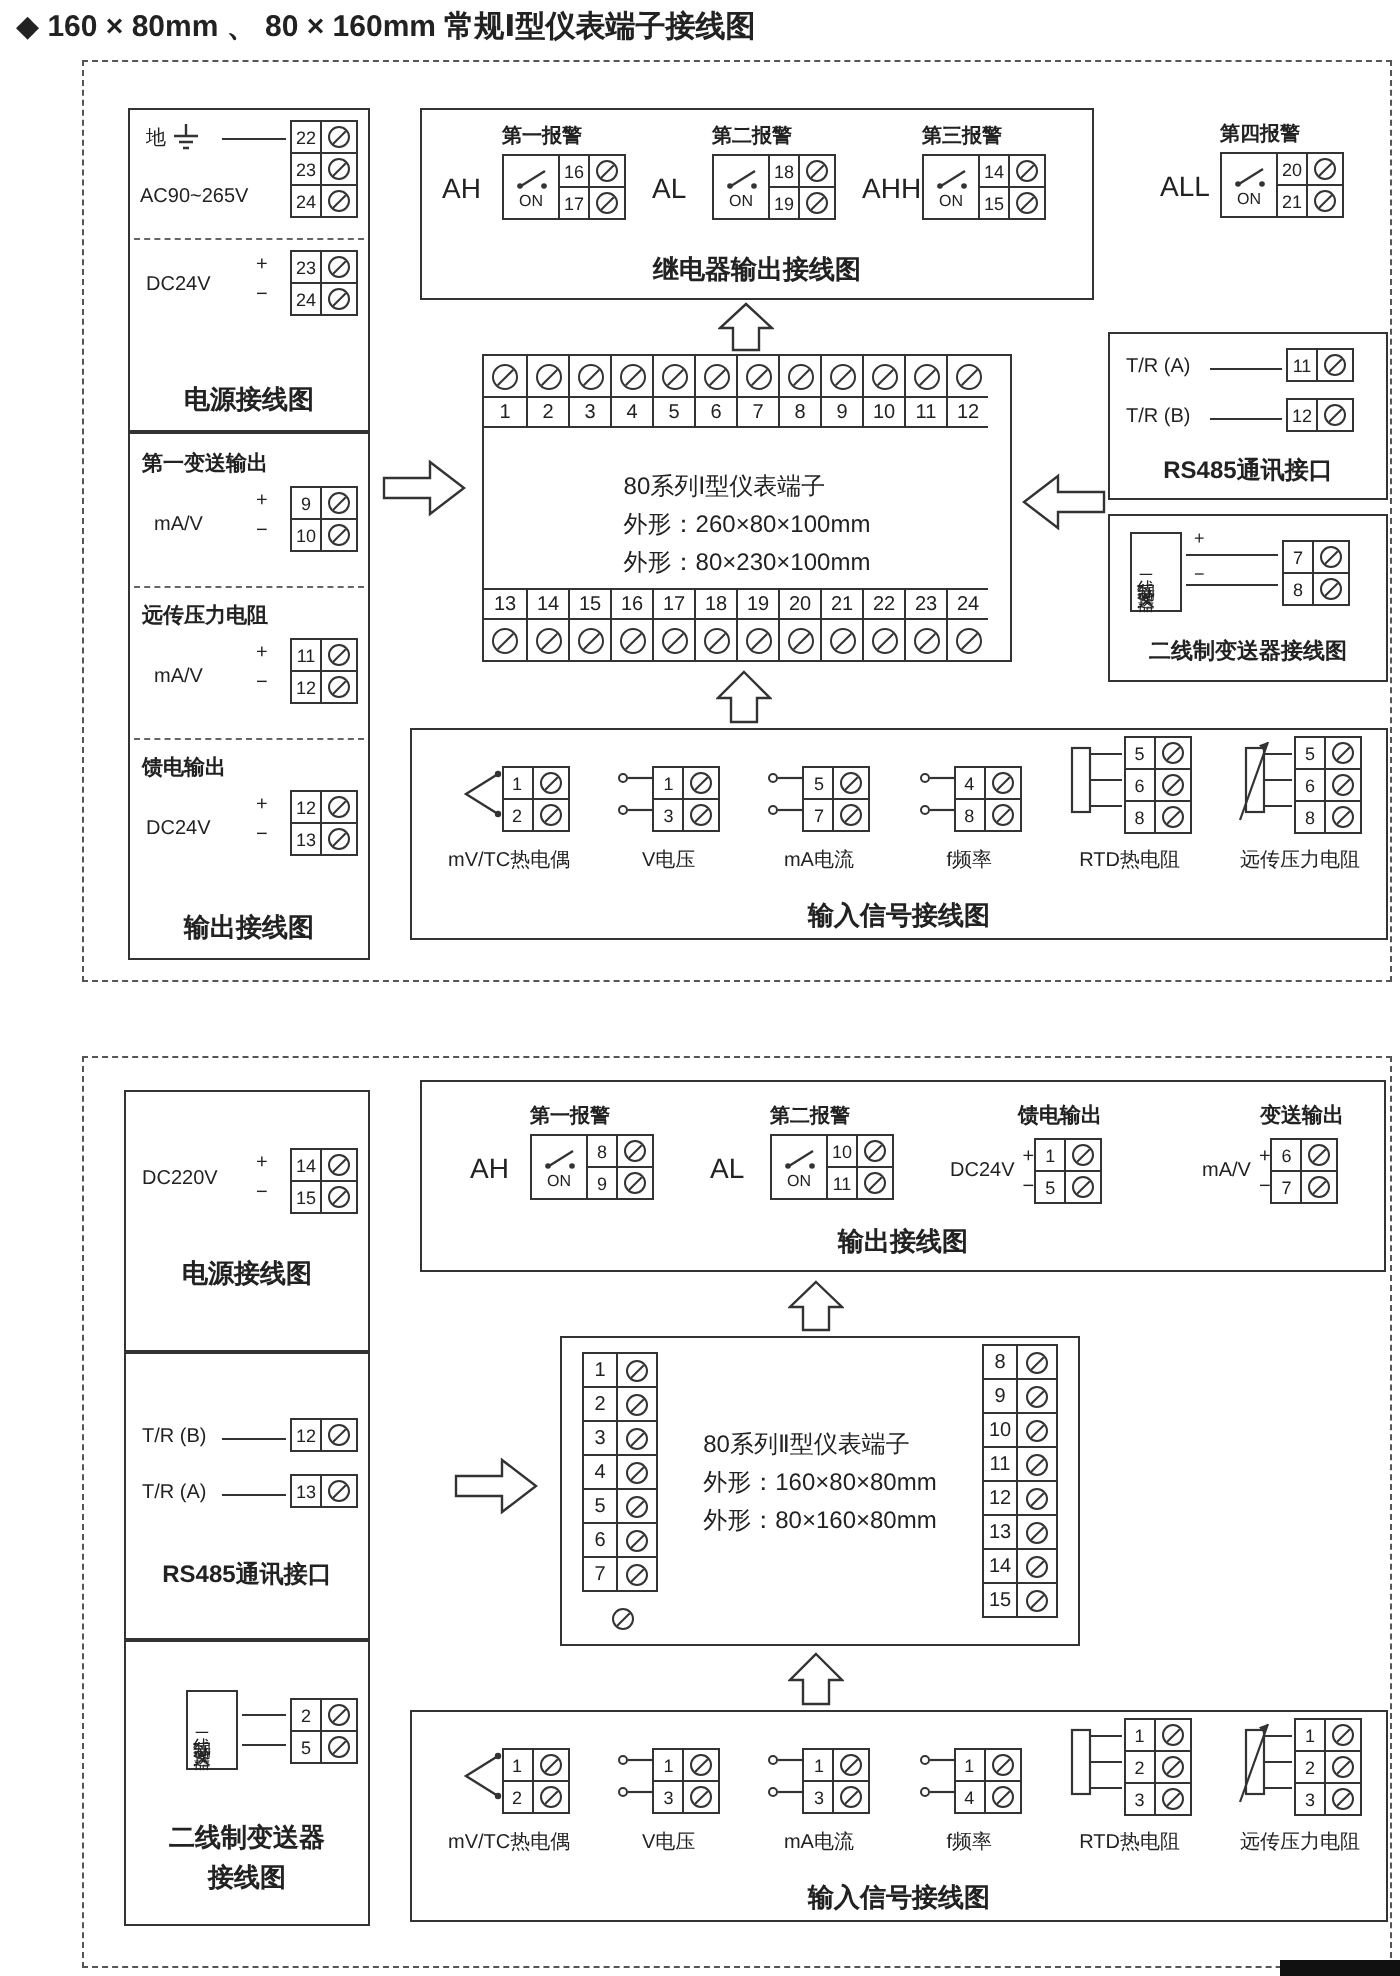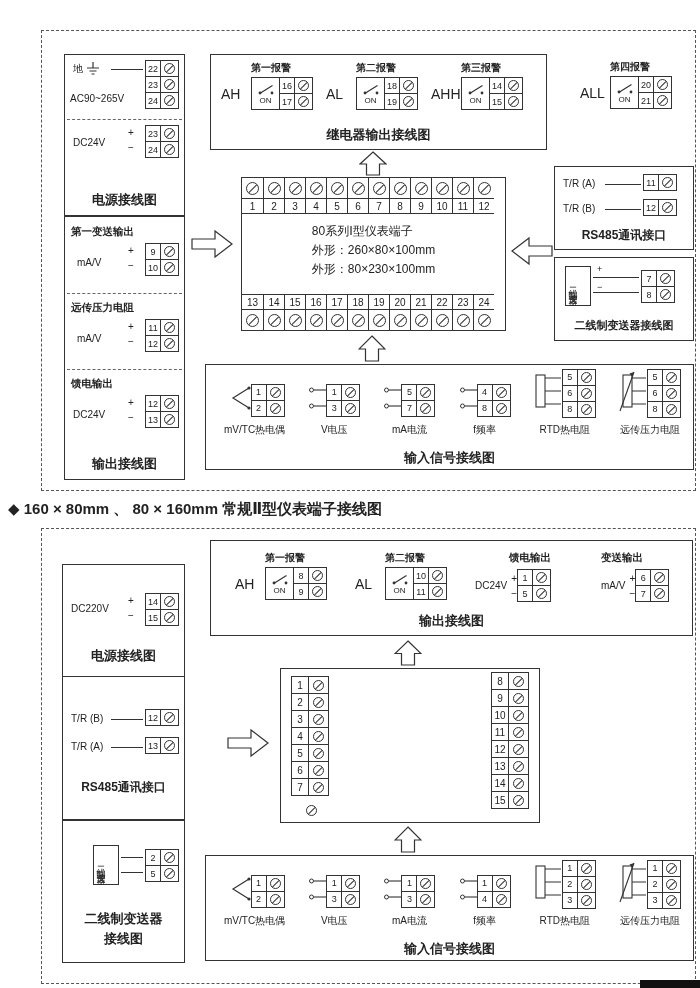--- a/index.html
+++ b/index.html
@@ -59,20 +59,21 @@
   .igroups{display:flex;justify-content:space-between;align-items:flex-end}
   .igroup{display:flex;flex-direction:column;align-items:center}
   .igroup-main{display:flex;align-items:center}
   .ilabel{font-size:10px;margin-top:3px;white-space:nowrap}
 </style>
 </head>
 <body>
 
 <div class="page">
 
+  <div class="abs sec-title" style="left:8px;top:4px">◆ 160 × 80mm 、 80 × 160mm 常规Ⅰ型仪表端子接线图</div>
   <div class="abs dash" style="left:41px;top:30px;width:655px;height:461px"></div>
 
   <div class="abs box" style="left:64px;top:54px;width:121px;height:162px">
     <div class="abs" style="left:8px;top:7px;display:flex;align-items:center;gap:2px">
       <span style="font-size:10px">地</span>
       <svg width="16" height="14" viewBox="0 0 16 14">
           <path d="M8,0 V6 M2,6 H14 M4.5,9 H11.5 M6.5,12 H9.5" stroke="#333" stroke-width="1.2" fill="none"></path>
         </svg>
     </div>
     <div class="abs wire" style="left:46px;top:14px;width:32px"></div>
@@ -379,21 +380,21 @@
           </span>
           <span class="hnum">11</span>
         </span>
         <span class="hcell">
           <span class="hscr">
             <span class="screw"></span>
           </span>
           <span class="hnum">12</span>
         </span>
       </span>
-    <div class="abs blk-text" style="left:0;right:0;top:44px">
+    <div class="abs blk-text" style="left:0;right:0;top:56px">
       <div class="blk-inner">
         <div>80系列Ⅰ型仪表端子</div>
         <div>外形：260×80×100mm</div>
         <div>外形：80×230×100mm</div>
       </div>
     </div>
     <span class="abs hstrip screw-bottom" style="left:0;bottom:0">
         <span class="hcell">
           <span class="hnum">13</span>
           <span class="hscr">
@@ -687,24 +688,23 @@
   <svg class="abs" style="left:191px;top:229px" width="42" height="30" viewBox="0 0 42 30">
       <path d="M1,10 H24 V2 L41,15 L24,28 V20 H1 Z" fill="#fff" stroke="#333" stroke-width="1.2"></path>
     </svg>
   <svg class="abs" style="left:511px;top:236px" width="42" height="30" viewBox="0 0 42 30">
       <path d="M41,10 H18 V2 L1,15 L18,28 V20 H41 Z" fill="#fff" stroke="#333" stroke-width="1.2"></path>
     </svg>
   <svg class="abs" style="left:358px;top:335px" width="28" height="27" viewBox="0 0 28 27">
       <path d="M14,1 L27,14 H20.5 V26 H7.5 V14 H1 Z" fill="#fff" stroke="#333" stroke-width="1.2"></path>
     </svg>
 
-  <div class="abs sec-title" style="left:8px;top:500px">◆ 160 × 80mm 、 80 × 160mm 常规Ⅱ型仪表端子接线图</div>
   <div class="abs dash" style="left:41px;top:528px;width:655px;height:456px"></div>
 
-  <div class="abs box" style="left:62px;top:564px;width:123px;height:131px">
+  <div class="abs box" style="left:62px;top:545px;width:123px;height:131px">
     <div class="abs" style="left:8px;top:38px;font-size:10px">DC220V</div>
     <div class="abs pm" style="left:65px;top:28px">
         <span>+</span>
         <span>−</span>
       </div>
     <span class="abs tgroup" style="left:82px;top:28px">
         <span class="trow">
           <span class="tnum">14</span>
           <span class="tscr">
             <span class="screw"></span>
@@ -847,21 +847,21 @@
             <span class="trow">
               <span class="tnum">5</span>
               <span class="tscr">
                 <span class="screw"></span>
               </span>
             </span>
           </span>
       </div>
     </div>
     <div class="abs" style="left:390px;top:10px;width:100px">
-      <div class="outg-title" style="text-align:left">变送输出</div>
+      <div class="outg-title" style="text-align:center">变送输出</div>
       <div class="outg-main">
         <span class="outg-label" style="margin-right:4px">mA/V</span>
         <span class="pm">
             <span>+</span>
             <span>−</span>
           </span>
         <span class="tgroup">
             <span class="trow">
               <span class="tnum">6</span>
               <span class="tscr">
@@ -969,20 +969,27 @@
             <span class="screw"></span>
           </span>
         </span>
         <span class="trow">
           <span class="tnum">15</span>
           <span class="tscr">
             <span class="screw"></span>
           </span>
         </span>
       </span>
+    <div class="abs blk-text" style="left:48px;right:48px;top:44px">
+      <div class="blk-inner">
+        <div>80系列Ⅱ型仪表端子</div>
+        <div>外形：160×80×80mm</div>
+        <div>外形：80×160×80mm</div>
+      </div>
+    </div>
   </div>
 
   <div class="abs box" style="left:205px;top:855px;width:489px;height:106px">
     <div class="abs igroups" style="left:18px;right:12px;top:6px;height:66px">
         <span class="igroup">
           <span class="igroup-main">
             <span class="isym"><svg width="26" height="36" viewBox="0 0 26 36">
                 <path d="M24,8 L8,18 L24,28" fill="none" stroke="#333" stroke-width="1.2"></path>
                 <circle cx="24" cy="8" r="1.6" fill="#333"></circle>
                 <circle cx="24" cy="28" r="1.6" fill="#333"></circle>

